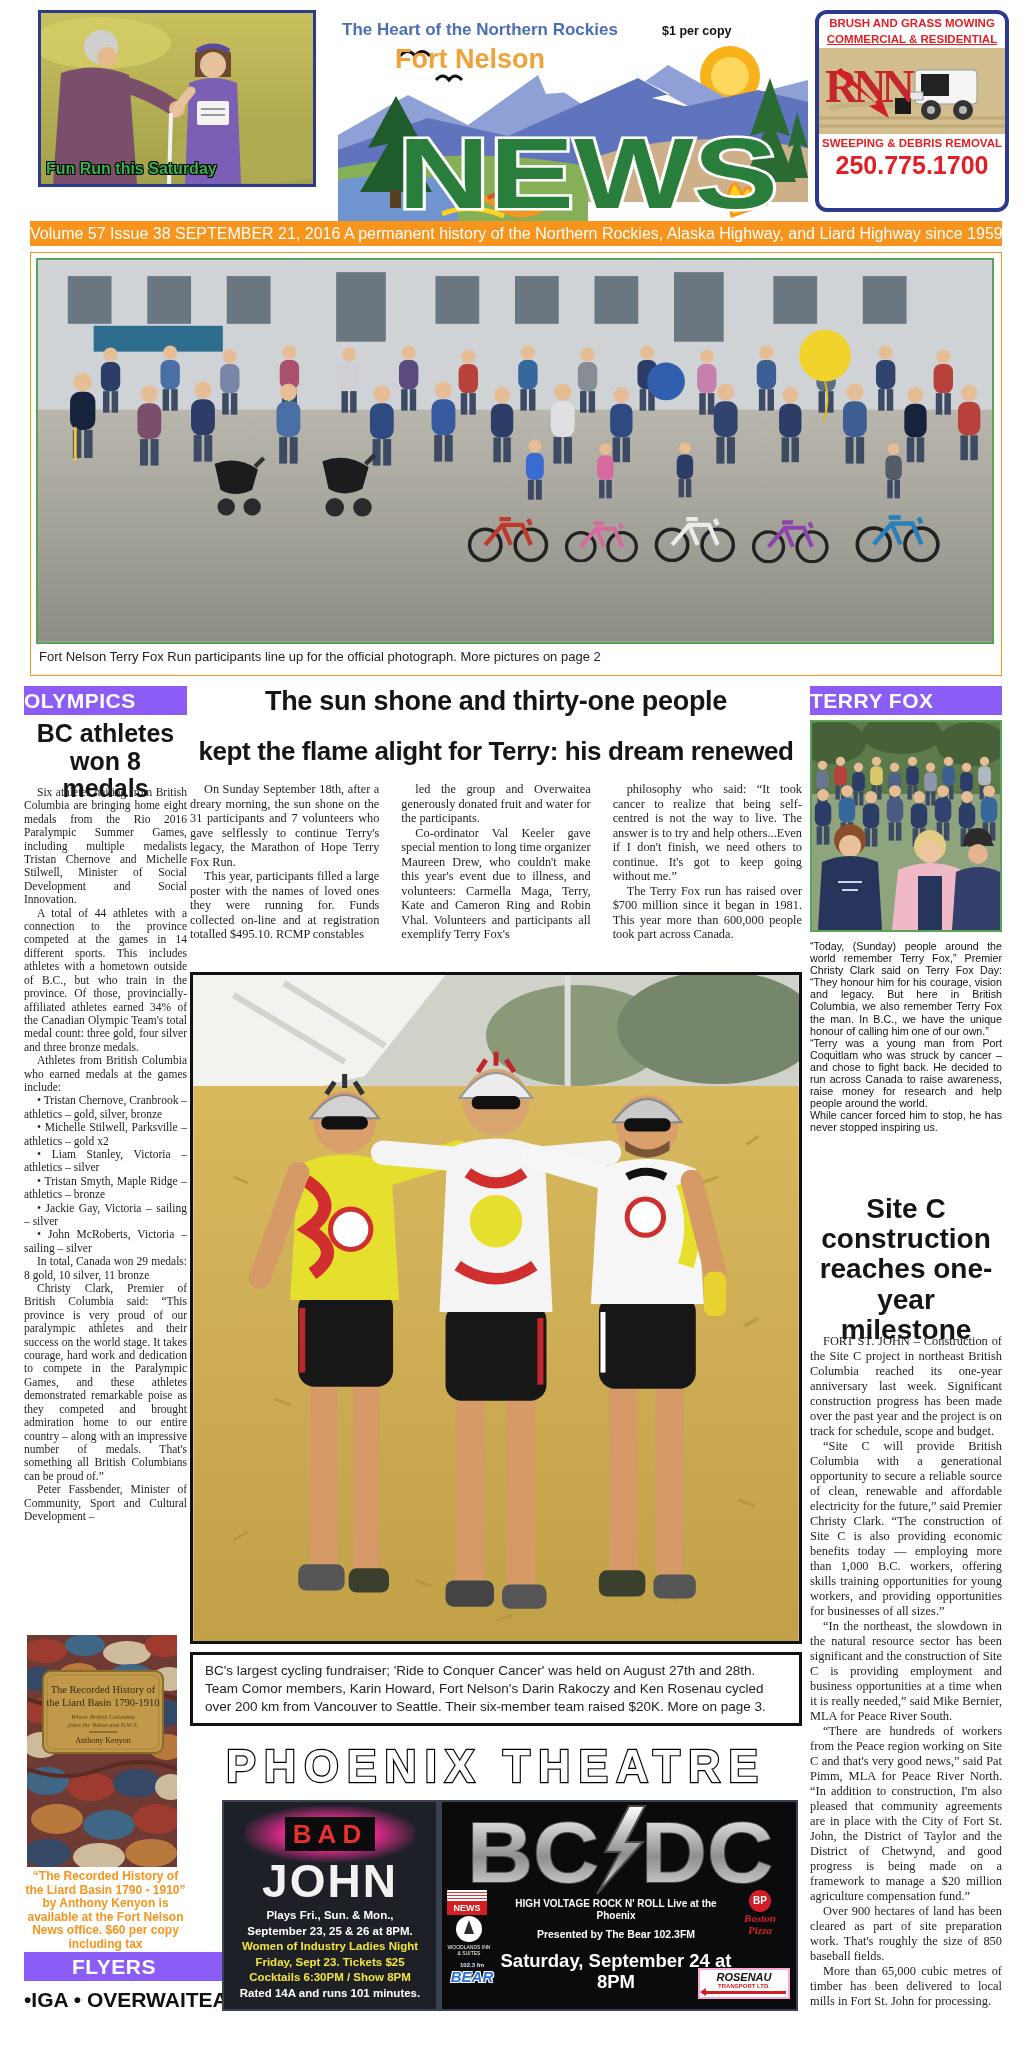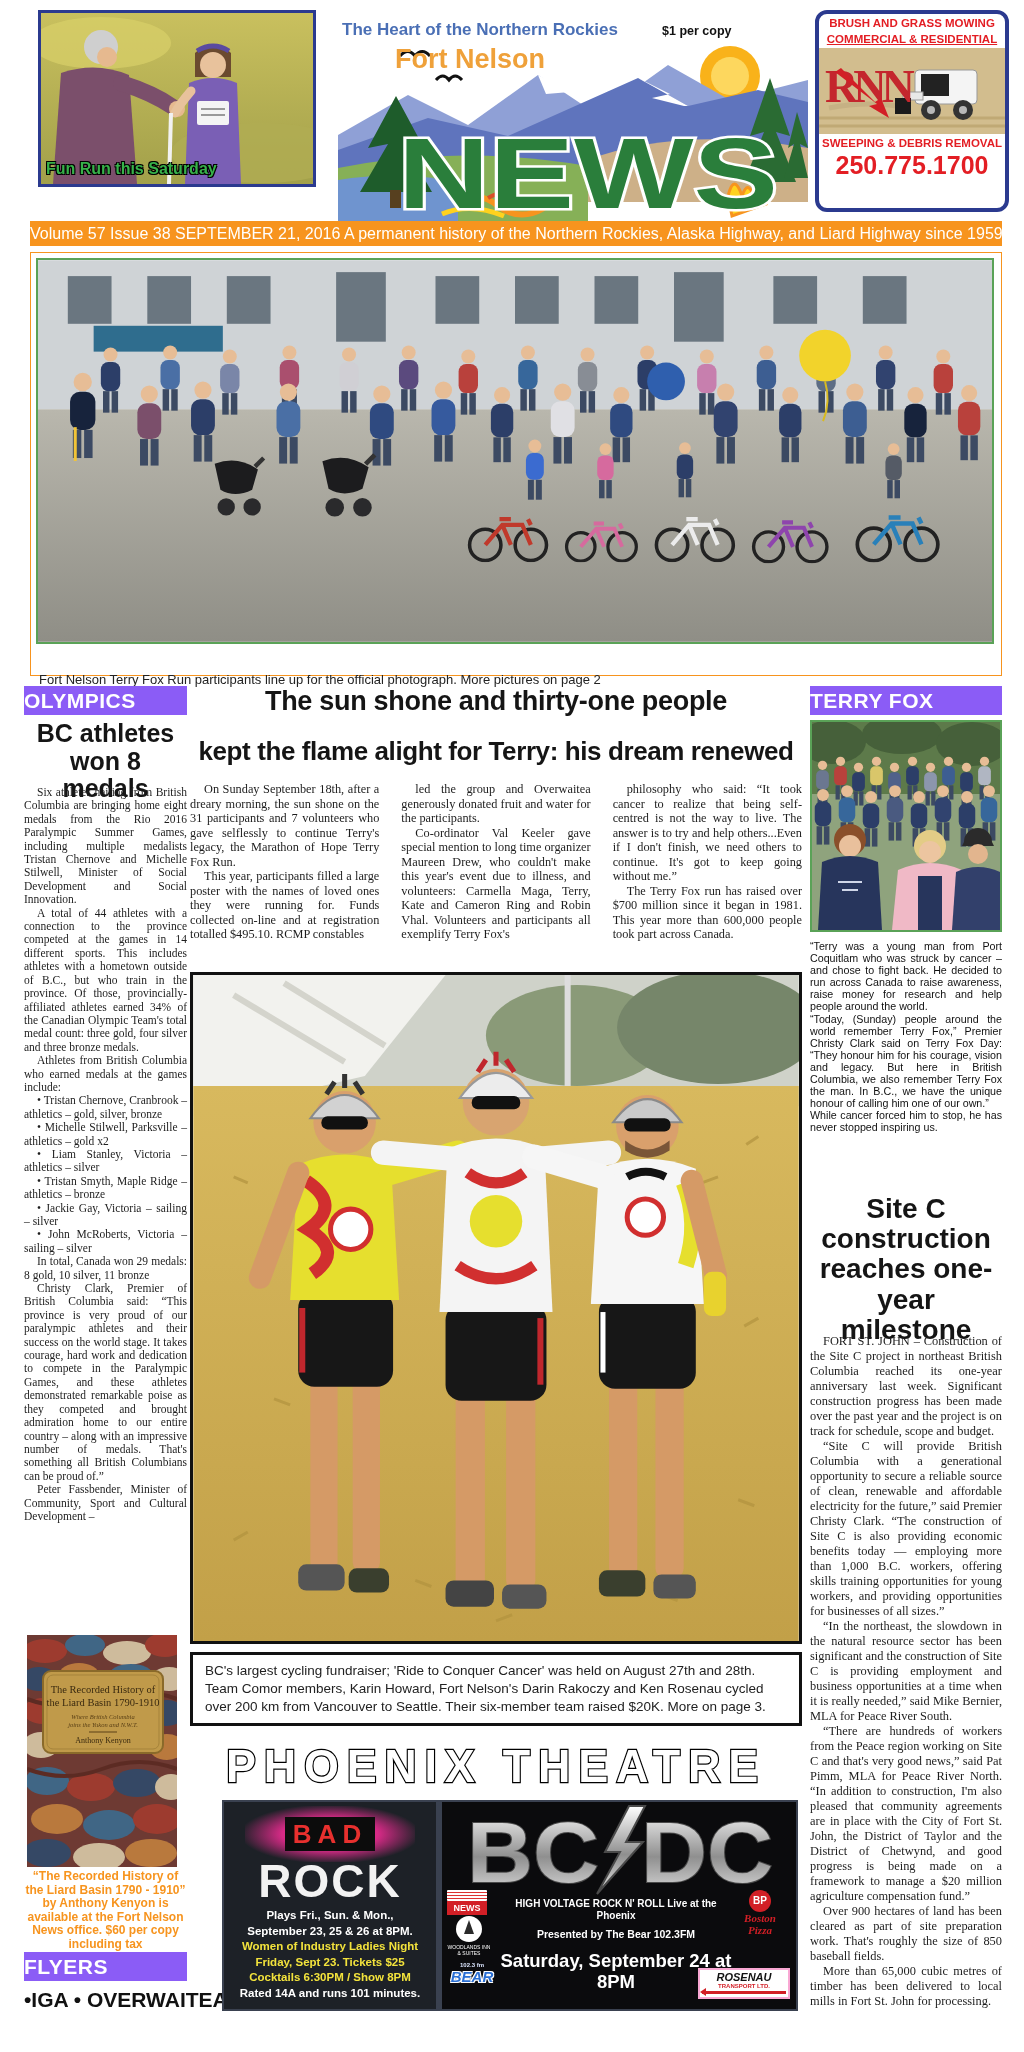--- a/index.html
+++ b/index.html
@@ -25,36 +25,36 @@
   .ad-line.u{text-decoration:underline;}
   .ad-photo{display:block;width:100%;height:86px;margin-top:2px;}
   .ad-phone{font:bold 25px/30px "Liberation Sans",sans-serif;color:#e31e24;}
   
   .volume{left:30px;top:221px;width:972px;height:25px;background:#f7941e;color:#fff;
     font:16px/25px "Liberation Sans",sans-serif;text-align:center;white-space:nowrap;}
   
   .main-photo{left:30px;top:252px;width:972px;height:424px;border:1px solid #f7941e;box-sizing:border-box;background:#fff;}
   .main-photo .inner{position:absolute;left:5px;top:5px;width:958px;height:386px;border:2px solid #5aa257;box-sizing:border-box;overflow:hidden;}
   .main-photo svg{display:block;width:100%;height:100%;}
-  .main-cap{position:absolute;left:8px;top:396px;font:13px "Liberation Sans",sans-serif;color:#222;margin-top:23px;}
+  .main-cap{position:absolute;left:8px;top:396px;font:13px "Liberation Sans",sans-serif;color:#222;}
   
   .col-left{left:24px;top:686px;width:163px;height:1366px;}
   .col-center{left:190px;top:686px;width:612px;height:1366px;}
   .col-right{left:810px;top:686px;width:192px;height:1366px;}
   .banner{background:#8b5cf6;color:#fff;font:bold 21px/29px "Liberation Sans",sans-serif;
     text-align:left;letter-spacing:.5px;height:29px;}
   .ol-banner{position:absolute;left:0;top:0;width:100%;}
   .ol-head{position:absolute;left:0;top:34px;width:100%;text-align:center;
     font:bold 25px/1.1 "Liberation Sans",sans-serif;color:#151515;}
   .serif-body p{font-size:11.5px;line-height:13.4px;text-align:justify;text-indent:13px;color:#1d1d1d;}
   .ol-body{position:absolute;left:0;top:100px;width:163px;}
   .book-cover{position:absolute;left:3px;top:949px;width:150px;height:232px;}
   .book-promo{position:absolute;left:0;top:1184px;width:163px;text-align:center;
     font:bold 12px/13.5px "Liberation Sans",sans-serif;color:#f7941e;}
-  .flyers-banner{position:absolute;left:0;top:1266px;width:100%;}
+  .flyers-banner{position:absolute;left:0;top:1266px;width:100%;padding-left:48px;}
   .iga{position:absolute;left:0;top:1302px;width:210px;font:bold 21px "Liberation Sans",sans-serif;color:#111;white-space:nowrap;}
   
   .head1{position:absolute;left:0;top:0;width:612px;text-align:center;
     font:bold 27px "Liberation Sans",sans-serif;color:#151515;letter-spacing:-.3px;}
   .head2{position:absolute;left:0;top:50px;width:612px;text-align:center;
     font:bold 26px "Liberation Sans",sans-serif;color:#151515;letter-spacing:-.4px;}
   .art-cols{position:absolute;left:0;top:96px;width:612px;display:flex;gap:22px;}
   .art-col{width:197px;}
   .art-col p{font-size:12.3px;line-height:14.5px;text-align:justify;text-indent:14px;color:#1d1d1d;}
   .cyc-photo{position:absolute;left:0;top:286px;width:612px;height:672px;border:3px solid #111;box-sizing:border-box;overflow:hidden;}
@@ -471,21 +471,21 @@
 
     <svg class="phoenix" viewBox="0 0 612 58">
       <text x="306" y="44" text-anchor="middle" font-family="Liberation Sans, sans-serif" font-size="46" font-weight="bold" fill="#ffffff" stroke="#000" stroke-width="2.4" paint-order="stroke" letter-spacing="8" textLength="540" lengthAdjust="spacingAndGlyphs">PHOENIX THEATRE</text>
     </svg>
 
     <div class="ads-row">
       <div class="badmoms">
         <div class="bm-splash">
           <span class="bm-bad">BAD</span>
         </div>
-        <div class="bm-moms">ROCK</div>
+        <div class="bm-moms">JOHN</div>
         <div class="bm-lines">
 
         <p class="bm-line w">Plays Fri., Sun. &amp; Mon.,</p>
             <p class="bm-line w">September 23, 25 &amp; 26 at 8PM.</p>
             <p class="bm-line y">Women of Industry Ladies Night</p>
             <p class="bm-line y">Friday, Sept 23. Tickets $25</p>
             <p class="bm-line y">Cocktails 6:30PM / Show 8PM</p>
             <p class="bm-line w">Rated 14A and runs 101 minutes.</p>
           </div>
       </div>
@@ -579,22 +579,22 @@
         </g>
         <g>
           <path d="M152 120 a14 14 0 0 1 28 0 l2 4 h-32 Z" fill="#2b2b2b"></path>
           <circle cx="166" cy="132" r="10" fill="#e2b58e"></circle>
           <path d="M144 150 Q166 140 188 150 L188 208 L140 208 Z" fill="#32406b"></path>
         </g>
       </svg>
     </div>
     <div class="tf-body">
 
-    <p>“Terry was a young man from Port Coquitlam who was struck by cancer – and chose to fight back. He decided to run across Canada to raise awareness, raise money for research and help people around the world.</p>
-        <p>“Today, (Sunday) people around the world remember Terry Fox,” Premier Christy Clark said on Terry Fox Day: “They honour him for his courage, vision and legacy. But here in British Columbia, we also remember Terry Fox the man. In B.C., we have the unique honour of calling him one of our own.”</p>
+    <p>“Today, (Sunday) people around the world remember Terry Fox,” Premier Christy Clark said on Terry Fox Day: “They honour him for his courage, vision and legacy. But here in British Columbia, we also remember Terry Fox the man. In B.C., we have the unique honour of calling him one of our own.”</p>
+        <p>“Terry was a young man from Port Coquitlam who was struck by cancer – and chose to fight back. He decided to run across Canada to raise awareness, raise money for research and help people around the world.</p>
         <p>While cancer forced him to stop, he has never stopped inspiring us.</p>
       </div>
     <h2 class="sc-head" style="margin:0">
       <span style="display:block">Site C</span>
       <span style="display:block">construction</span>
       <span style="display:block">reaches one-</span>
       <span style="display:block">year milestone</span>
     </h2>
     <div class="sc-body">
 

